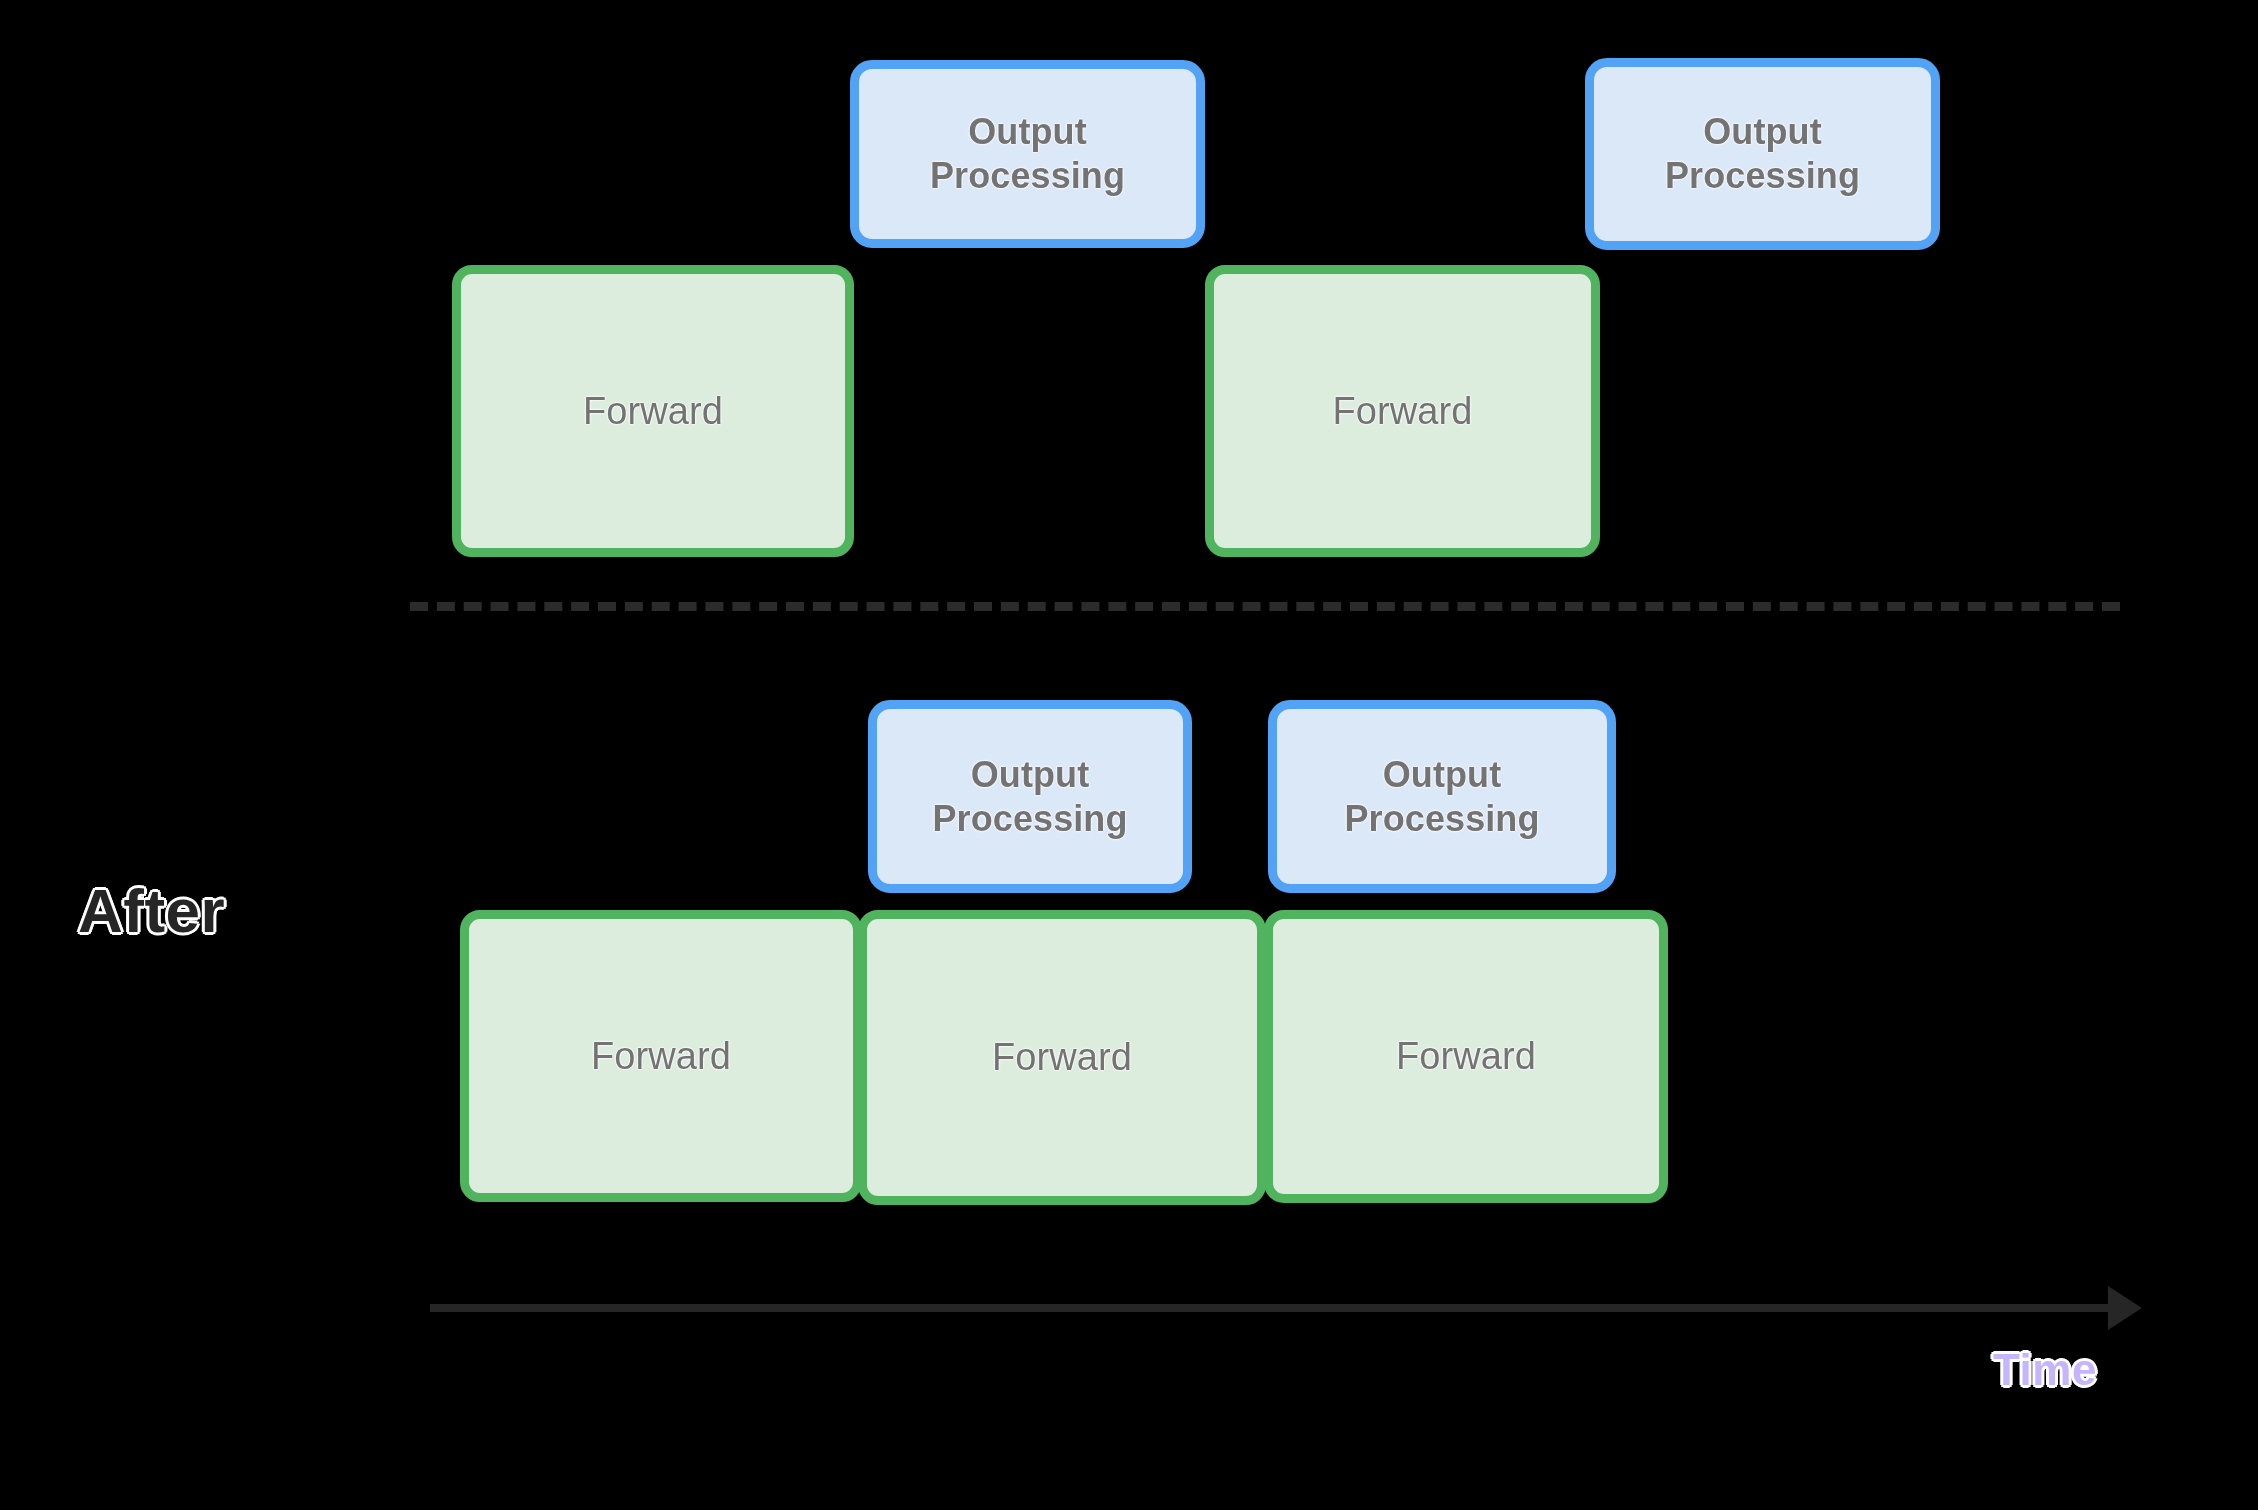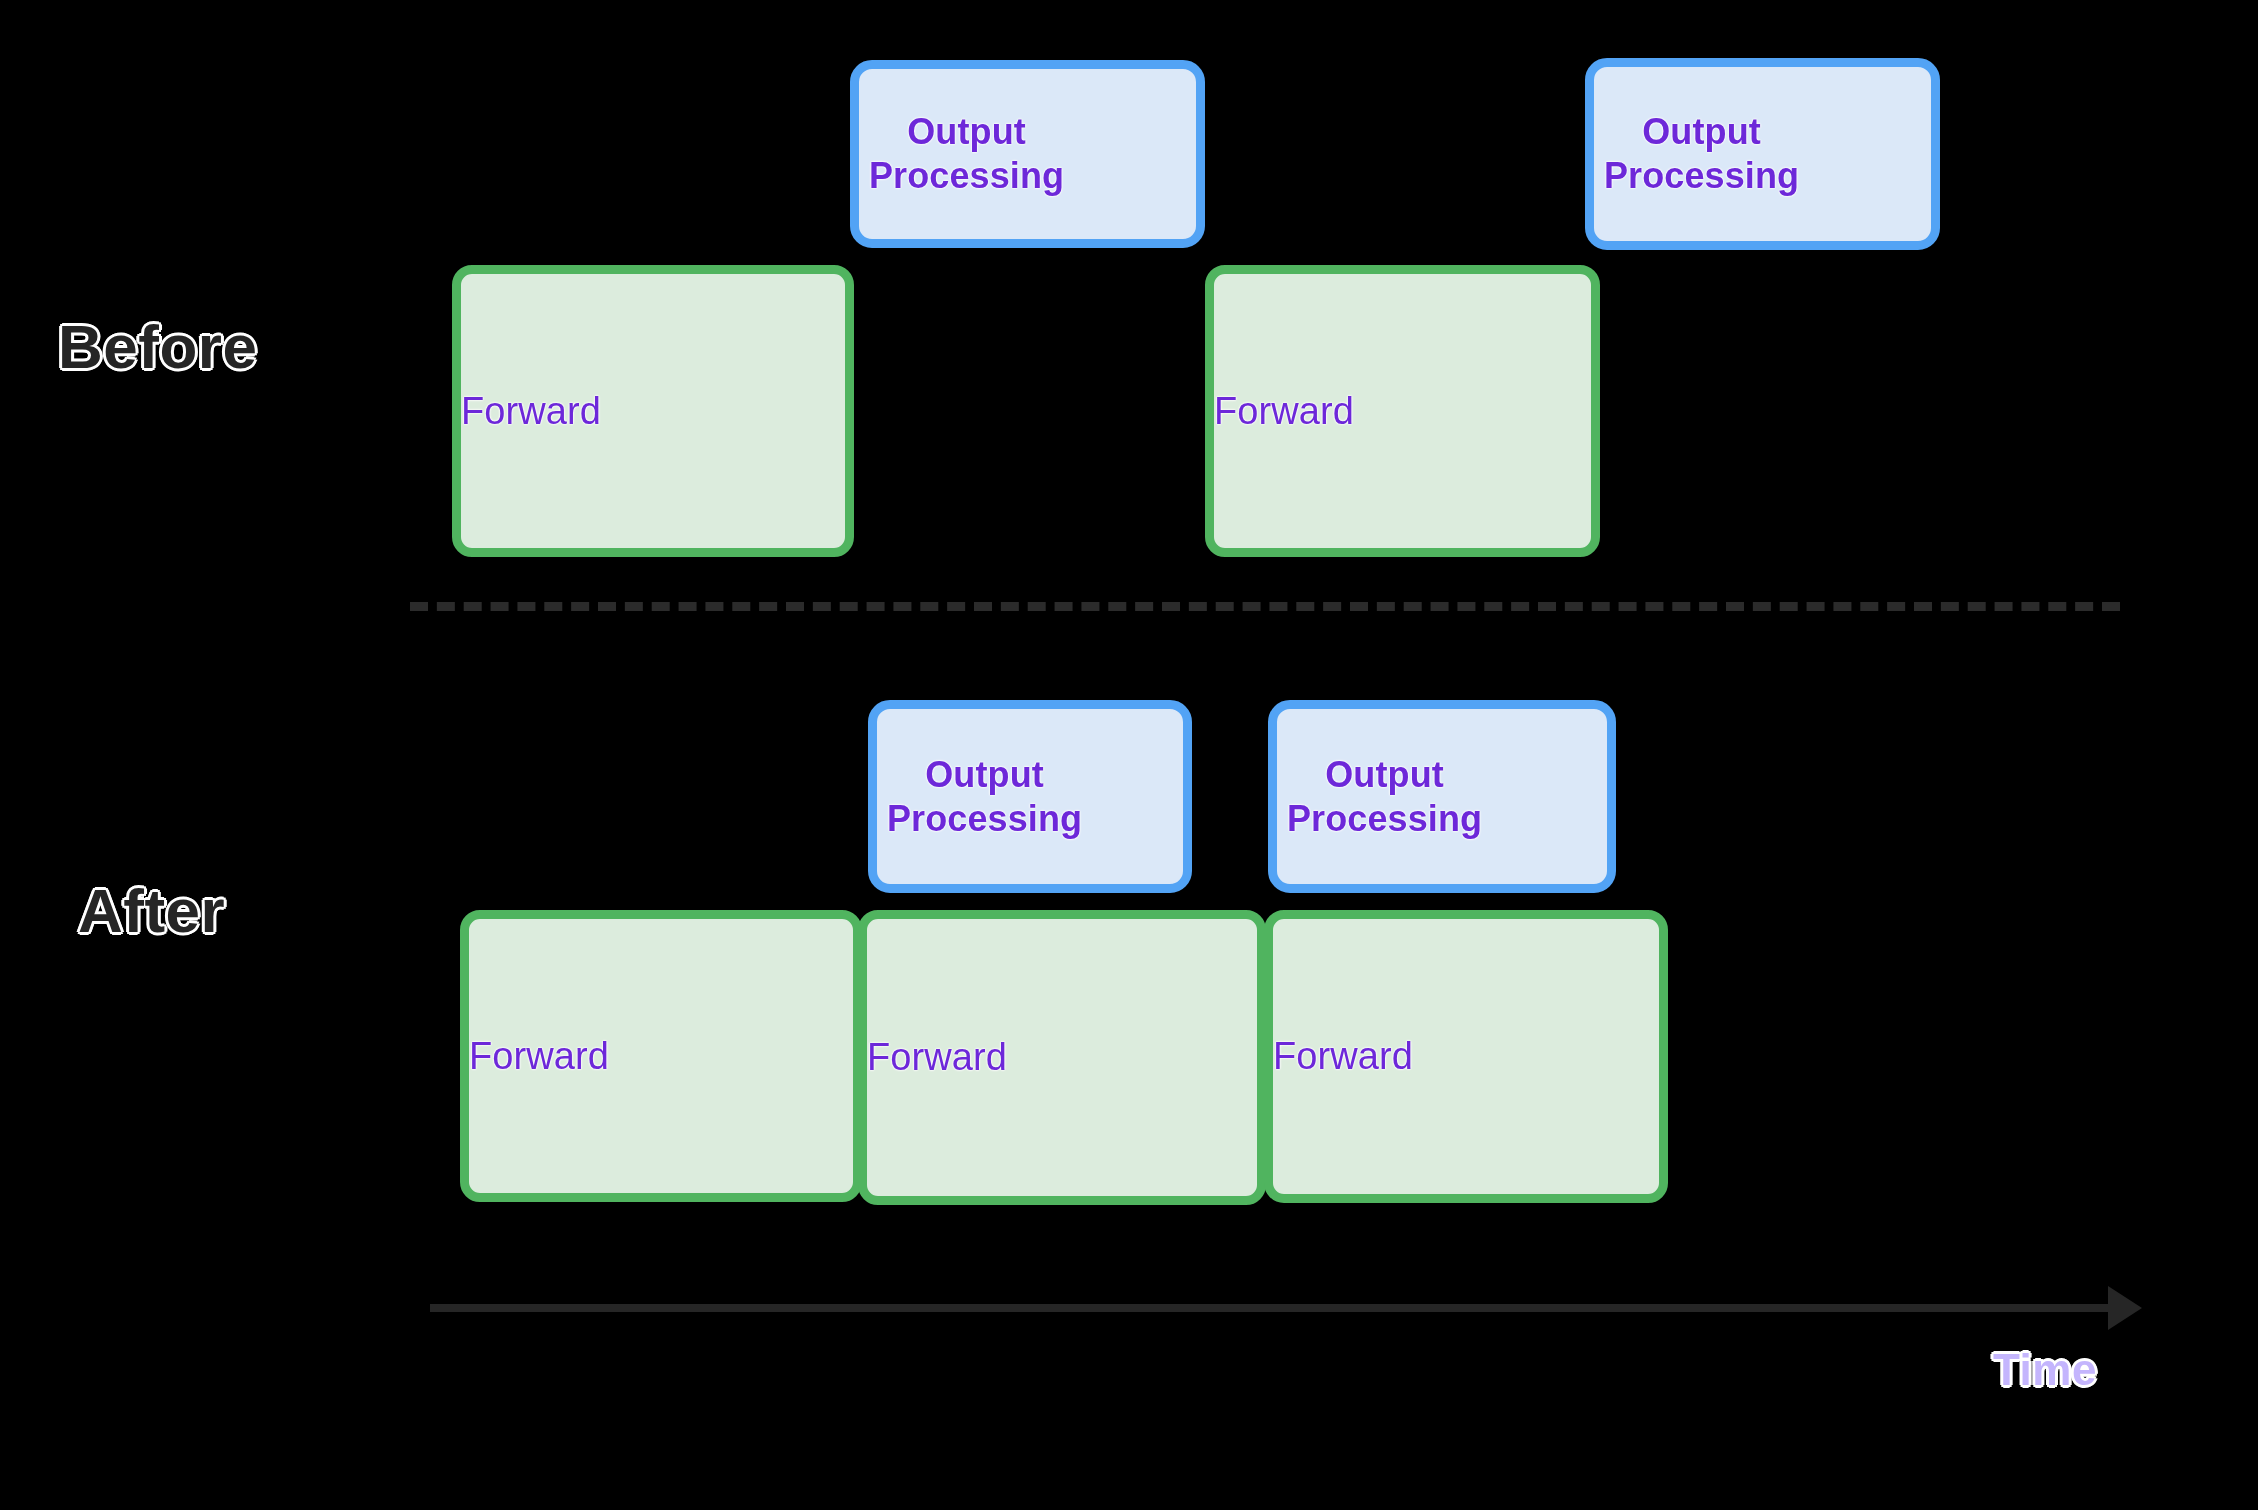--- a/index.html
+++ b/index.html
@@ -1,23 +1,23 @@
 <!DOCTYPE html>
 <html><head>
 <meta charset="utf-8">
 <style>
   html,body{margin:0;padding:0;background:#000;}
   body{width:2258px;height:1510px;overflow:hidden;font-family:"Liberation Sans",sans-serif;}
   #stage{position:relative;width:2258px;height:1510px;background:#000;}
 
   
   .box{position:absolute;box-sizing:border-box;display:flex;align-items:center;
-       justify-content:flex-start;text-align:center;line-height:1.22;
+       justify-content:center;text-align:center;line-height:1.22;
        font-weight:400;letter-spacing:.1px;
-       color:#6d28d9;
+       color:#737373;
        text-shadow:0 0 2px #fff,0 0 2px #fff,0 0 3px rgba(255,255,255,.85);}
   .box-forward{background:#dcecdd;border:9px solid #50b45f;border-radius:20px;font-size:38px;margin-top:17px;}
   .box-output{background:#dbe8f8;border:9px solid #52a3f5;border-radius:22px;font-size:36px;font-weight:700;}
   .box-output .lbl{display:block;padding:0 10px;}
 
   
   .rowlabel{position:absolute;font-size:62px;font-weight:700;color:#262626;
             letter-spacing:.5px;white-space:nowrap;
             text-shadow:
               -2px -2px 0 #fff, 2px -2px 0 #fff, -2px 2px 0 #fff, 2px 2px 0 #fff,
@@ -35,21 +35,20 @@
               letter-spacing:.5px;white-space:nowrap;
               text-shadow:
                 -2px -2px 0 #fff, 2px -2px 0 #fff, -2px 2px 0 #fff, 2px 2px 0 #fff,
                 -3px 0 0 #fff, 3px 0 0 #fff, 0 -3px 0 #fff, 0 3px 0 #fff;}
 </style>
 </head>
 <body>
 
 <div id="stage">
 
-  <div class="rowlabel" style="left:58px;top:346px;transform:translateY(-50%);">Before</div>
 
   <div class="box box-output" style="left:850px;top:60px;width:355px;height:188px;">
     <div>
       <span class="lbl">Output</span>
       <span class="lbl">Processing</span>
     </div>
   </div>
 
   <div class="box box-output" style="left:1585px;top:58px;width:355px;height:192px;">
     <div>

